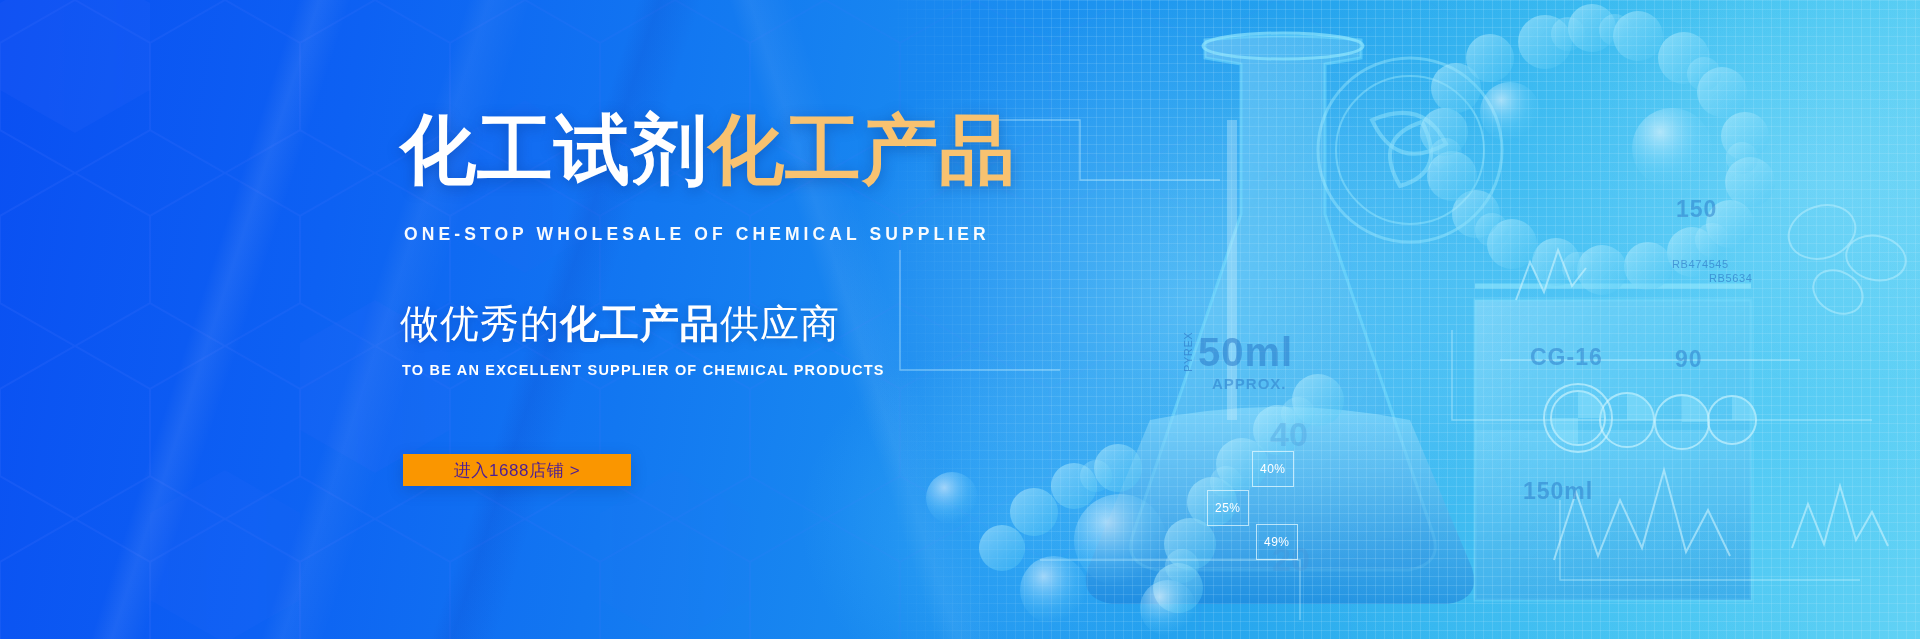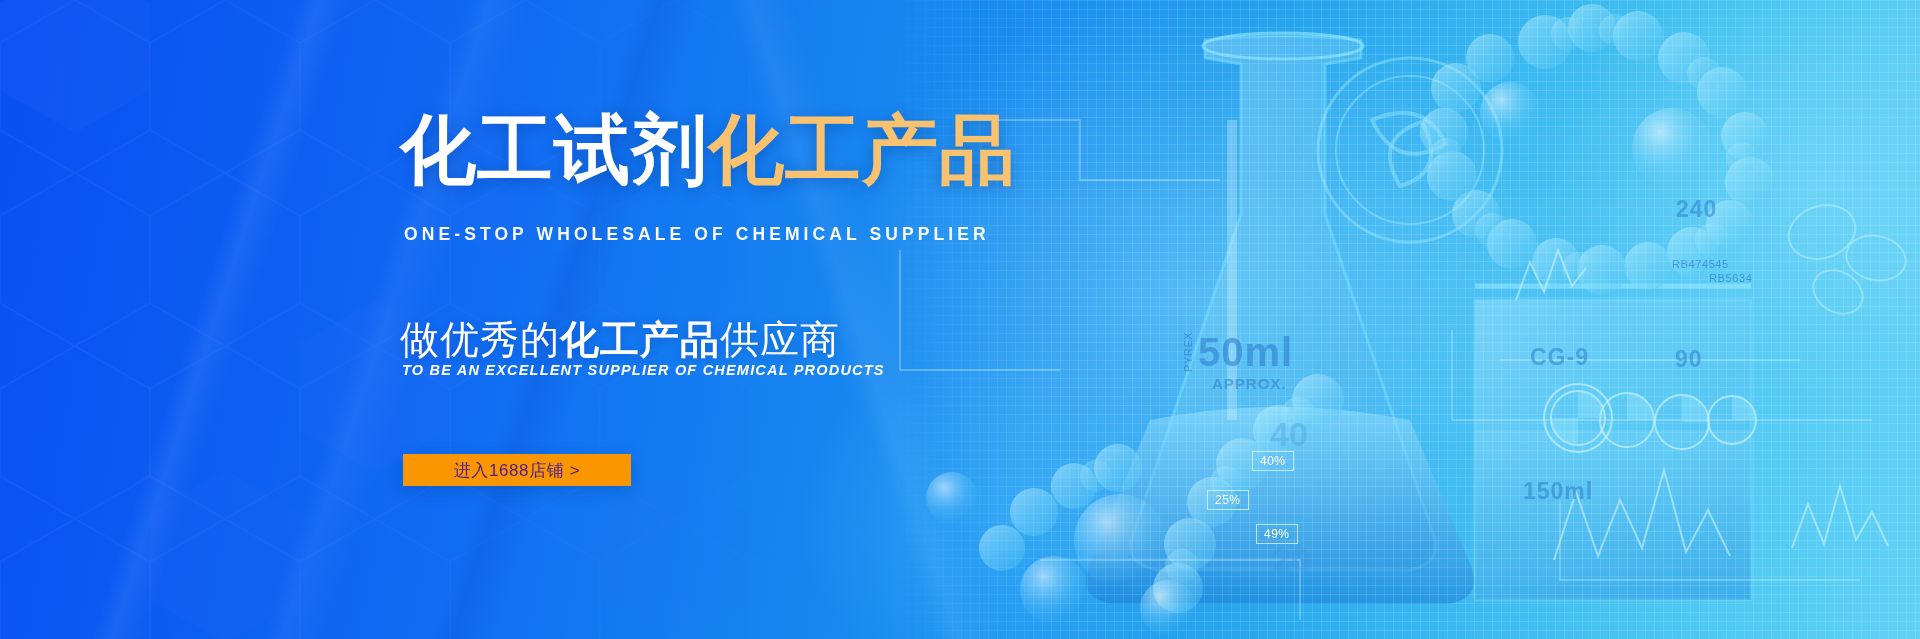--- a/index.html
+++ b/index.html
@@ -96,33 +96,31 @@
   }
 
   .tagline {
     position:absolute; top:304px; left:0;
     white-space:nowrap;
     font-size:39px;
     line-height:1;
     color:#ffffff;
     letter-spacing:1px;
     text-shadow:0 2px 10px rgba(0,40,120,.28);
-    margin-top:16px;
   }
   .tagline .tg-strong { font-weight:bold; }
   .tagline .tg-light  { font-weight:normal; }
 
   .tag-en {
     position:absolute; top:362px; left:2px;
     color:#ffffff;
     font-size:14.5px;
     font-weight:bold;
     letter-spacing:1.2px;
     white-space:nowrap;
-    font-style:italic;
   }
 
   .cta {
     position:absolute; top:454px; left:3px;
     width:228px; height:32px;
     border:0;
     background:#fa9600;
     color:#4c1d95;
     font-family:"Liberation Sans","DejaVu Sans",sans-serif;
     font-size:17px;
@@ -135,21 +133,21 @@
   
   .hud {
     position:absolute;
     color:rgba(225,248,255,.80);
     font-family:"Liberation Sans","DejaVu Sans",sans-serif;
     white-space:nowrap;
     pointer-events:none;
   }
   .hud-box {
     border:1px solid rgba(225,248,255,.75);
-    padding:2px 7px;
+    padding:10px 7px;
     font-size:12px;
     letter-spacing:.5px;
     color:#ffffff;
   }
   .hud-big   { font-size:40px; font-weight:bold; color:rgba(40,120,200,.55); letter-spacing:1px; }
   .hud-mid   { font-size:23px; font-weight:bold; color:rgba(40,120,200,.50); letter-spacing:1px; }
   .hud-small { font-size:15px; font-weight:bold; color:rgba(40,120,200,.52); letter-spacing:1px; }
   .hud-code  { font-size:11px; color:rgba(40,115,195,.62); letter-spacing:.6px; }
   .hud-ghost { font-size:34px; font-weight:bold; color:rgba(70,150,215,.33); }
 </style>
@@ -328,25 +326,25 @@
 
   <div class="hud hud-big" style="left:1198px; top:330px;">50ml</div>
   <div class="hud hud-small" style="left:1212px; top:375px;">APPROX.</div>
   <div class="hud hud-ghost" style="left:1270px; top:415px;">40</div>
   <div class="hud hud-ghost" style="left:1272px; top:540px;">20</div>
 
   <div class="hud hud-box" style="left:1252px; top:451px;">40%</div>
   <div class="hud hud-box" style="left:1207px; top:490px;text-align:right;">25%</div>
   <div class="hud hud-box" style="left:1256px; top:524px;">49%</div>
 
-  <div class="hud hud-mid" style="left:1530px; top:344px;">CG-9</div>
+  <div class="hud hud-mid" style="left:1530px; top:344px;">CG-16</div>
   <div class="hud hud-mid" style="left:1675px; top:346px;">90</div>
   <div class="hud hud-mid" style="left:1523px; top:478px;">150ml</div>
 
-  <div class="hud hud-mid" style="left:1676px; top:196px;">240</div>
+  <div class="hud hud-mid" style="left:1676px; top:196px;">150</div>
   <div class="hud hud-code" style="left:1672px; top:258px;">RB474545</div>
   <div class="hud hud-code" style="left:1672px; top:272px;margin-left:37px;">RB5634</div>
   <div class="hud hud-code" style="left:1182px; top:372px; transform:rotate(-90deg); transform-origin:left top;">PYREX</div>
 
   <div class="content">
 
     <h1 class="headline">
       <span class="hl-main">化工试剂</span><span class="hl-accent">化工产品</span>
     </h1>
 

